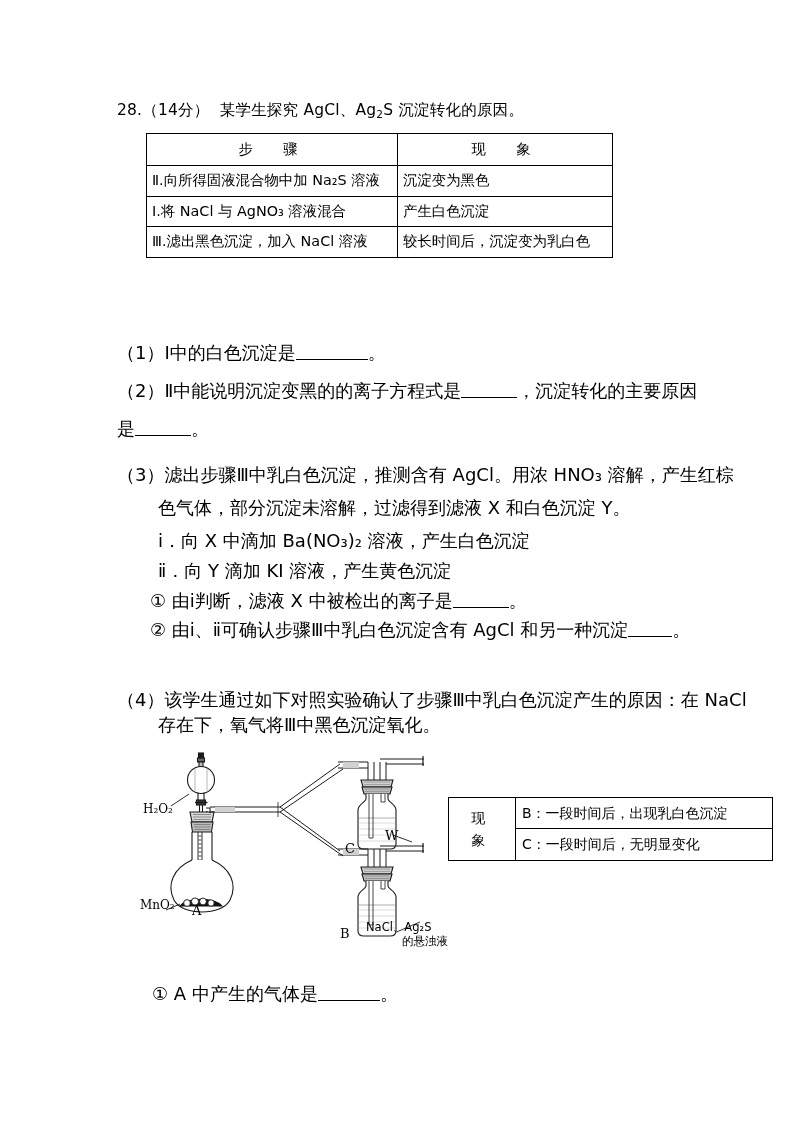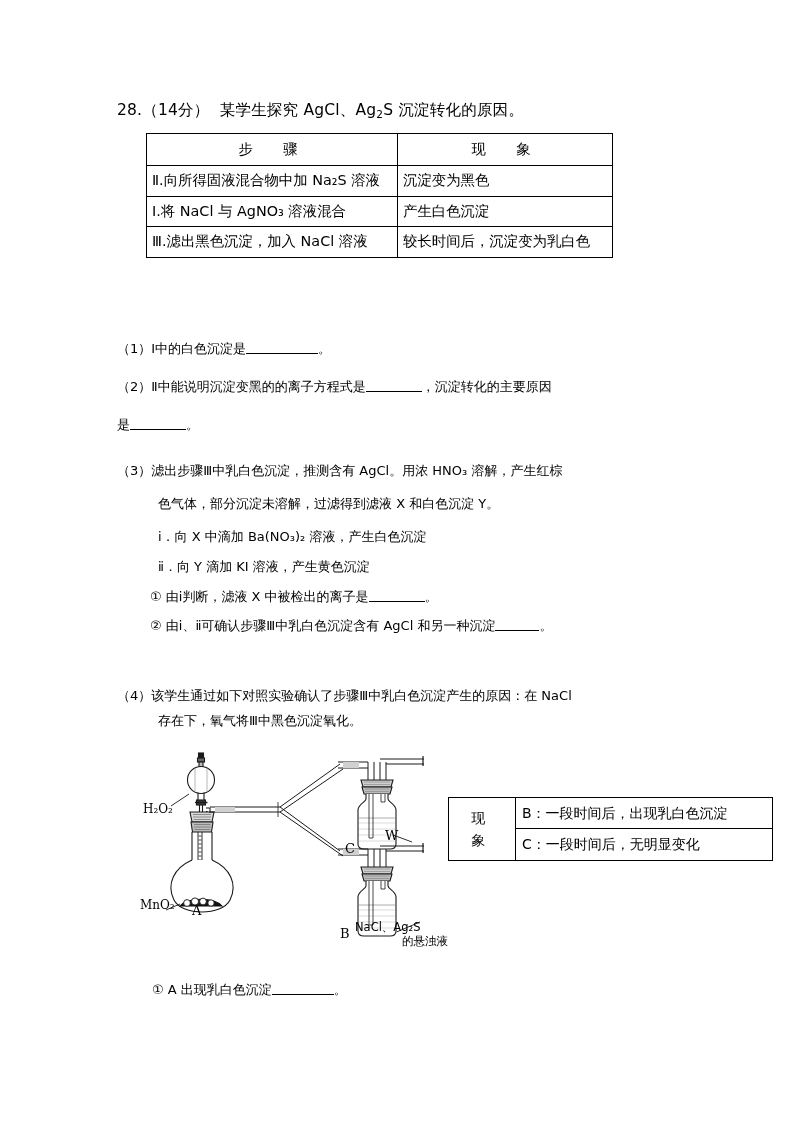--- a/index.html
+++ b/index.html
@@ -51,21 +51,21 @@
     line-height: 1.58;
   }
   .steps-table th { text-align: center; padding-top: 4px; }
   .col-a { width: 240px; }
   .col-b { width: 204px; }
   .sp { letter-spacing: 0.55em; }
 
   
   .para {
     position: absolute;
-    font-size: 13px;
+    font-size: 18px;
     line-height: 1.5;
     white-space: nowrap;
   }
   .p1 { left: 117px; top: 339px; }
   .p2 { left: 117px; top: 377px; }
   .p2b { left: 117px; top: 415px; }
   .p3 { left: 117px; top: 461px; }
   .p3b { left: 158px; top: 494px; }
   .p3c { left: 158px; top: 527px; }
   .p3d { left: 158px; top: 557px; }
@@ -114,21 +114,21 @@
     font-size: 12px;
     white-space: nowrap;
   }
   .fig-label.cn { font-family: "DejaVu Sans", "Liberation Sans", sans-serif; font-size: 11.5px; }
   .lbl-h2o2 { left: 3px;  top: 52px; }
   .lbl-mno2 { left: 0px;  top: 148px; }
   .lbl-A    { left: 52px; top: 153px; font-size: 13px; }
   .lbl-B    { left: 200px;top: 176px; font-size: 13px; }
   .lbl-C    { left: 205px;top: 91px;  font-size: 13px; }
   .lbl-W    { left: 245px;top: 78px;  font-size: 13px; }
-  .lbl-susp1{ left: 215px;top: 170px; }
+  .lbl-susp1{ left: 226px;top: 170px; }
   .lbl-susp2{ left: 240px;top: 184px; margin-left: 22px; }
 </style>
 </head>
 <body>
 
 <div class="page">
 
   <div class="q-head">
     <span>28.</span><span>（14分）</span>&nbsp;&nbsp;<span>某学生探究 AgCl、Ag</span><sub>2</sub><span>S 沉淀转化的原因。</span>
   </div>
@@ -301,16 +301,16 @@
         <td class="phen-label" rowspan="2"><span class="sp">现　象</span></td>
         <td class="phen-val">B：一段时间后，出现乳白色沉淀</td>
       </tr>
       <tr>
         <td class="phen-val">C：一段时间后，无明显变化</td>
       </tr>
     </tbody>
   </table>
 
   <div class="para p5">
-    <span>① A 出现乳白色沉淀</span><span class="blank-xl"></span><span>。</span>
+    <span>① A 中产生的气体是</span><span class="blank-xl"></span><span>。</span>
   </div>
 
 </div>
 
 </body></html>

